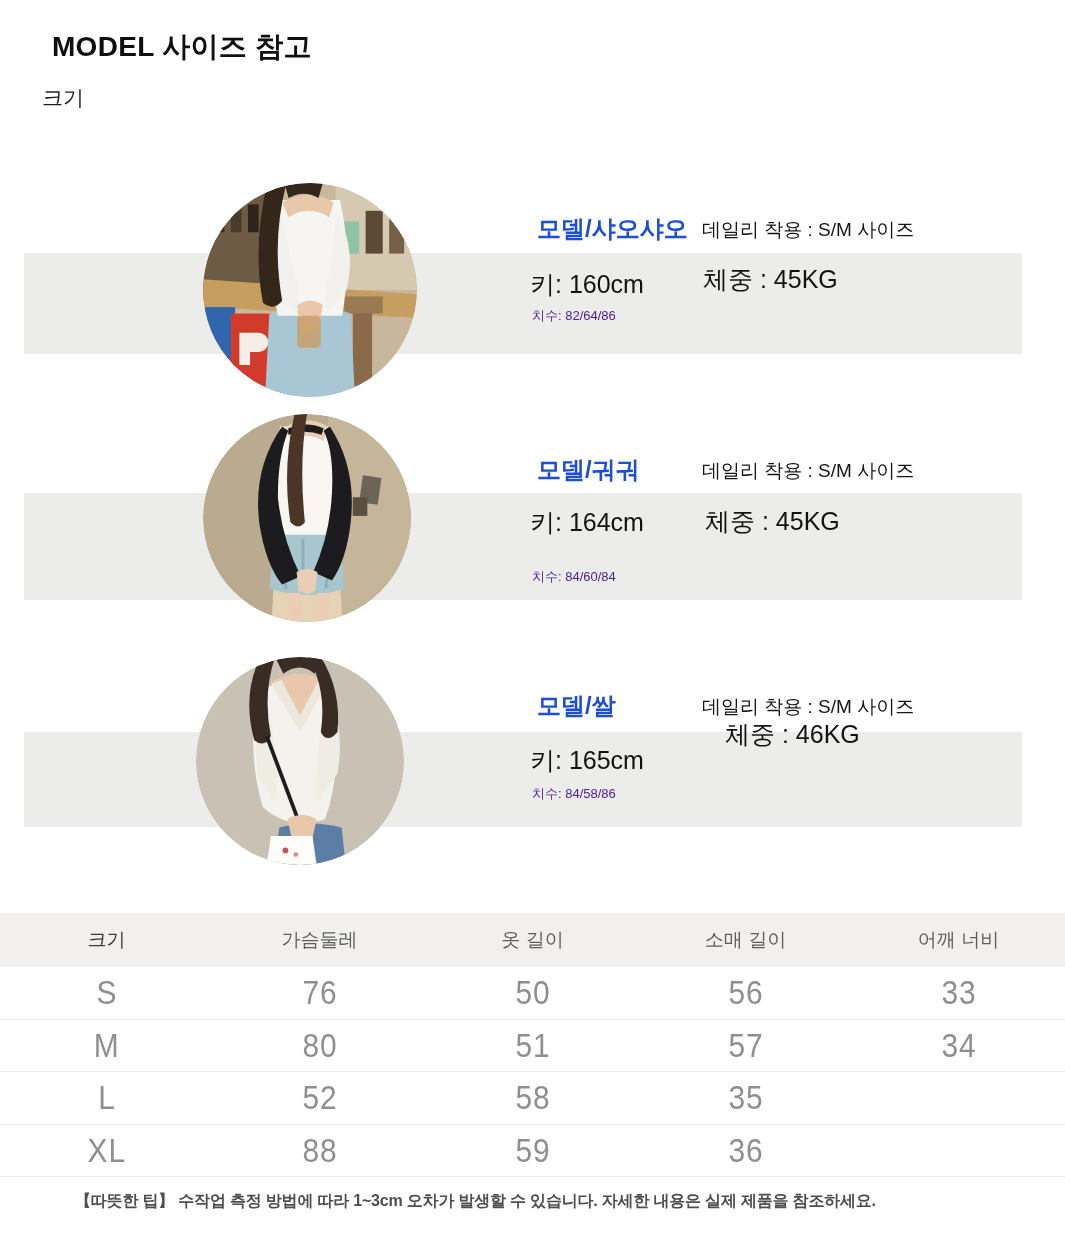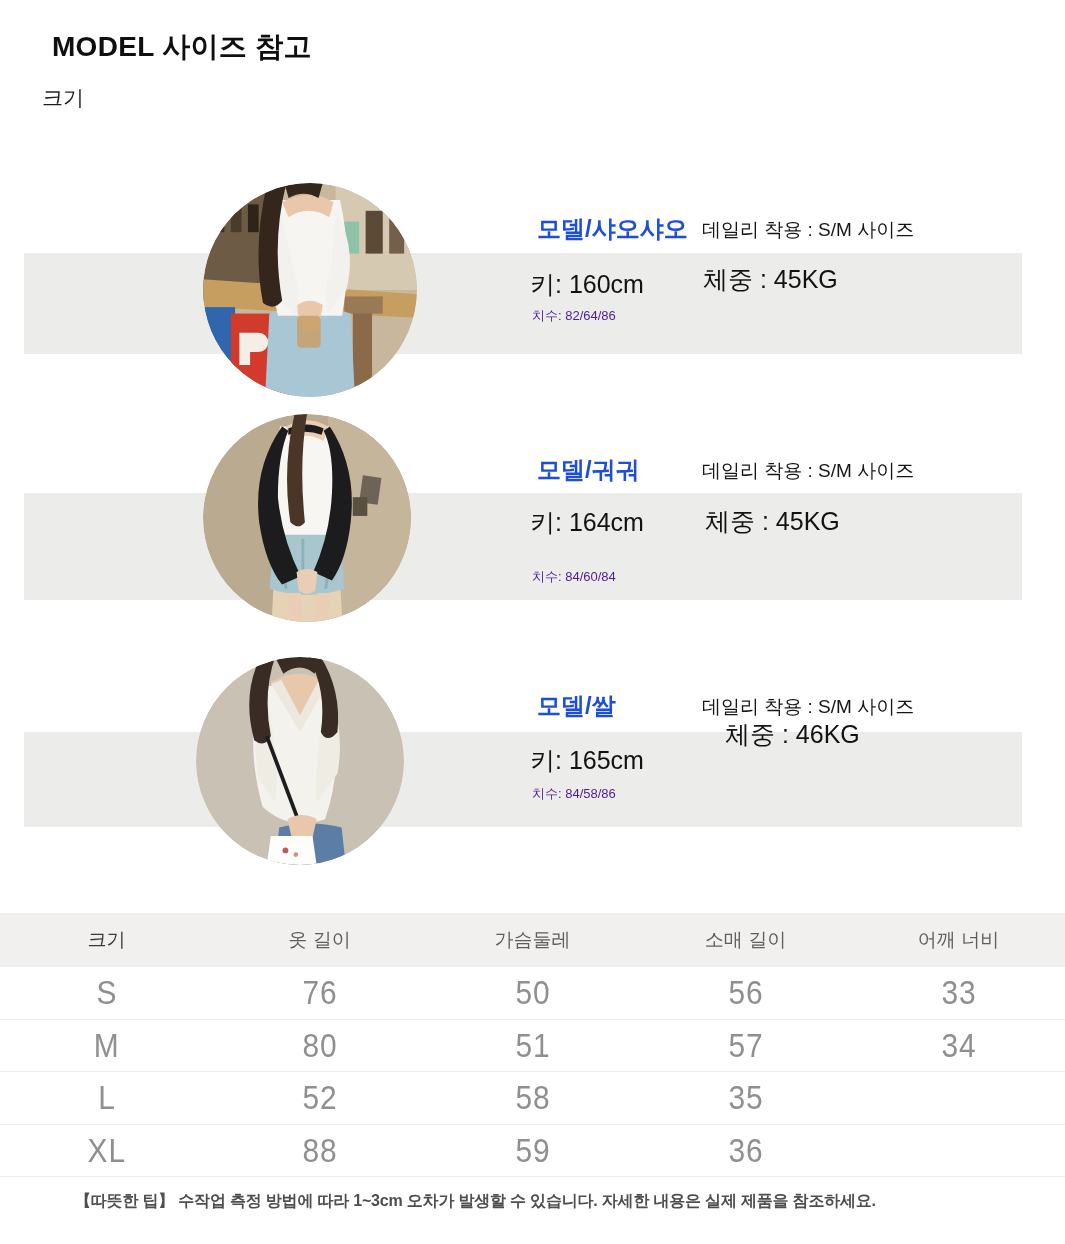--- a/index.html
+++ b/index.html
@@ -185,22 +185,22 @@
   </div>
   <div class="abs mname n3">모델/쌀</div>
   <div class="abs mdaily d3">데일리 착용 : S/M 사이즈</div>
   <div class="abs mstat h3">키: 165cm</div>
   <div class="abs mstat w3">체중 : 46KG</div>
   <div class="abs mmeas s3">치수: 84/58/86</div>
 
   <div class="abs size-table">
     <div class="thead">
       <div class="cell first">크기</div>
+      <div class="cell">가슴둘레</div>
       <div class="cell">옷 길이</div>
-      <div class="cell">가슴둘레</div>
       <div class="cell">소매 길이</div>
       <div class="cell">어깨 너비</div>
     </div>
 
     <div class="trow">
       <div class="cell"><span>S</span></div>
       <div class="cell"><span>76</span></div>
       <div class="cell"><span>50</span></div>
       <div class="cell"><span>56</span></div>
       <div class="cell"><span>33</span></div>

